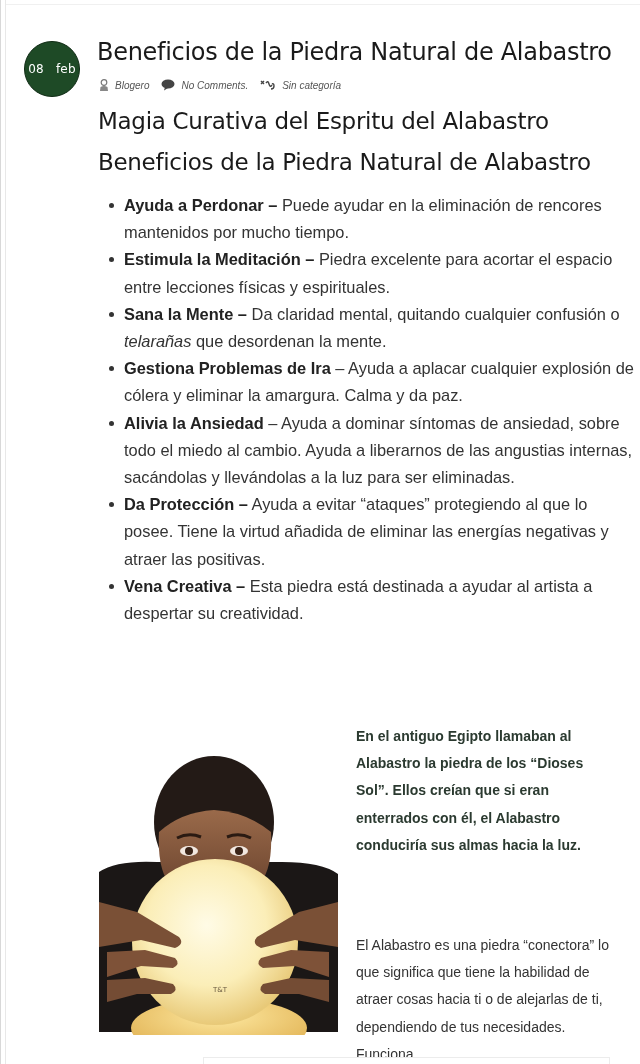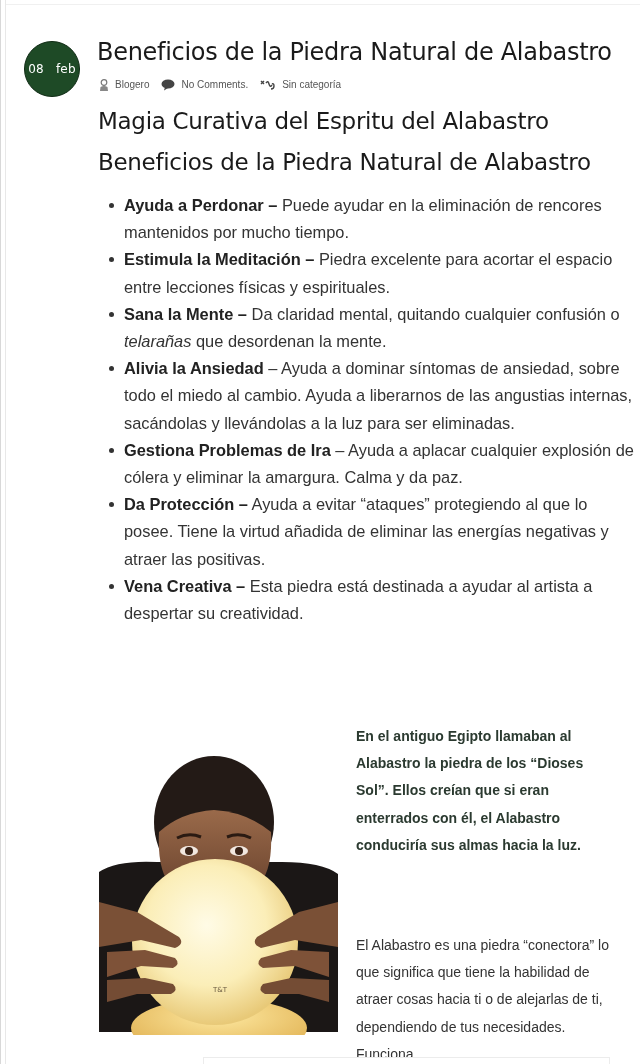--- a/index.html
+++ b/index.html
@@ -30,21 +30,21 @@
   .post-title {
     position: absolute; left: 97px; top: 38px; margin: 0;
     font-family: "DejaVu Sans", sans-serif; font-weight: normal;
     font-size: 24px; color: #1a1a1a; letter-spacing: -0.3px;
     white-space: nowrap;
   }
   .meta {
     position: absolute; left: 99px; top: 79px; display: flex; align-items: center;
     font-size: 10px; color: #555555;
   }
-  .meta .item { display: flex; align-items: flex-start; margin-right: 12px; }
+  .meta .item { display: flex; align-items: flex-end; margin-right: 12px; font-style: italic; }
   .meta svg { margin-right: 6px; }
   .h2 {
     position: absolute; left: 98px; margin: 0;
     font-family: "DejaVu Sans", sans-serif; font-weight: normal;
     font-size: 23px; color: #1a1a1a; letter-spacing: -0.3px; white-space: nowrap;
   }
   .h2.one { top: 108px; text-align: right; }
   .h2.two { top: 149px; }
   ul.benefits {
     position: absolute; left: 100px; top: 192px; width: 510px;
@@ -107,22 +107,22 @@
   </div>
 </div>
 
 <h2 class="h2 one">Magia Curativa del Espritu del Alabastro</h2>
 <h2 class="h2 two">Beneficios de la Piedra Natural de Alabastro</h2>
 
 <ul class="benefits">
   <li><b>Ayuda a Perdonar –</b><span> Puede ayudar en la eliminación de rencores mantenidos por mucho tiempo.</span></li>
   <li><b>Estimula la Meditación –</b><span> Piedra excelente para acortar el espacio entre lecciones físicas y espirituales.</span></li>
   <li><b>Sana la Mente –</b><span> Da claridad mental, quitando cualquier confusión o </span><i>telarañas</i><span> que desordenan la mente.</span></li>
+  <li><b>Gestiona Problemas de Ira</b><span> – Ayuda a aplacar cualquier explosión de cólera y eliminar la amargura. Calma y da paz.</span></li>
   <li><b>Alivia la Ansiedad</b><span> – Ayuda a dominar síntomas de ansiedad, sobre todo el miedo al cambio. Ayuda a liberarnos de las angustias internas, sacándolas y llevándolas a la luz para ser eliminadas.</span></li>
-  <li><b>Gestiona Problemas de Ira</b><span> – Ayuda a aplacar cualquier explosión de cólera y eliminar la amargura. Calma y da paz.</span></li>
   <li><b>Da Protección –</b><span> Ayuda a evitar “ataques” protegiendo al que lo posee. Tiene la virtud añadida de eliminar las energías negativas y atraer las positivas.</span></li>
   <li><b>Vena Creativa –</b><span> Esta piedra está destinada a ayudar al artista a despertar su creatividad.</span></li>
 </ul>
 
 <div class="img-box" aria-label="Mujer sosteniendo una esfera luminosa de alabastro">
   <svg width="243" height="283" viewBox="0 0 243 283">
     <defs>
       <radialGradient id="sph" cx="45%" cy="40%" r="60%">
         <stop offset="0%" stop-color="#fffbe6"></stop>
         <stop offset="60%" stop-color="#fbeeb8"></stop>

